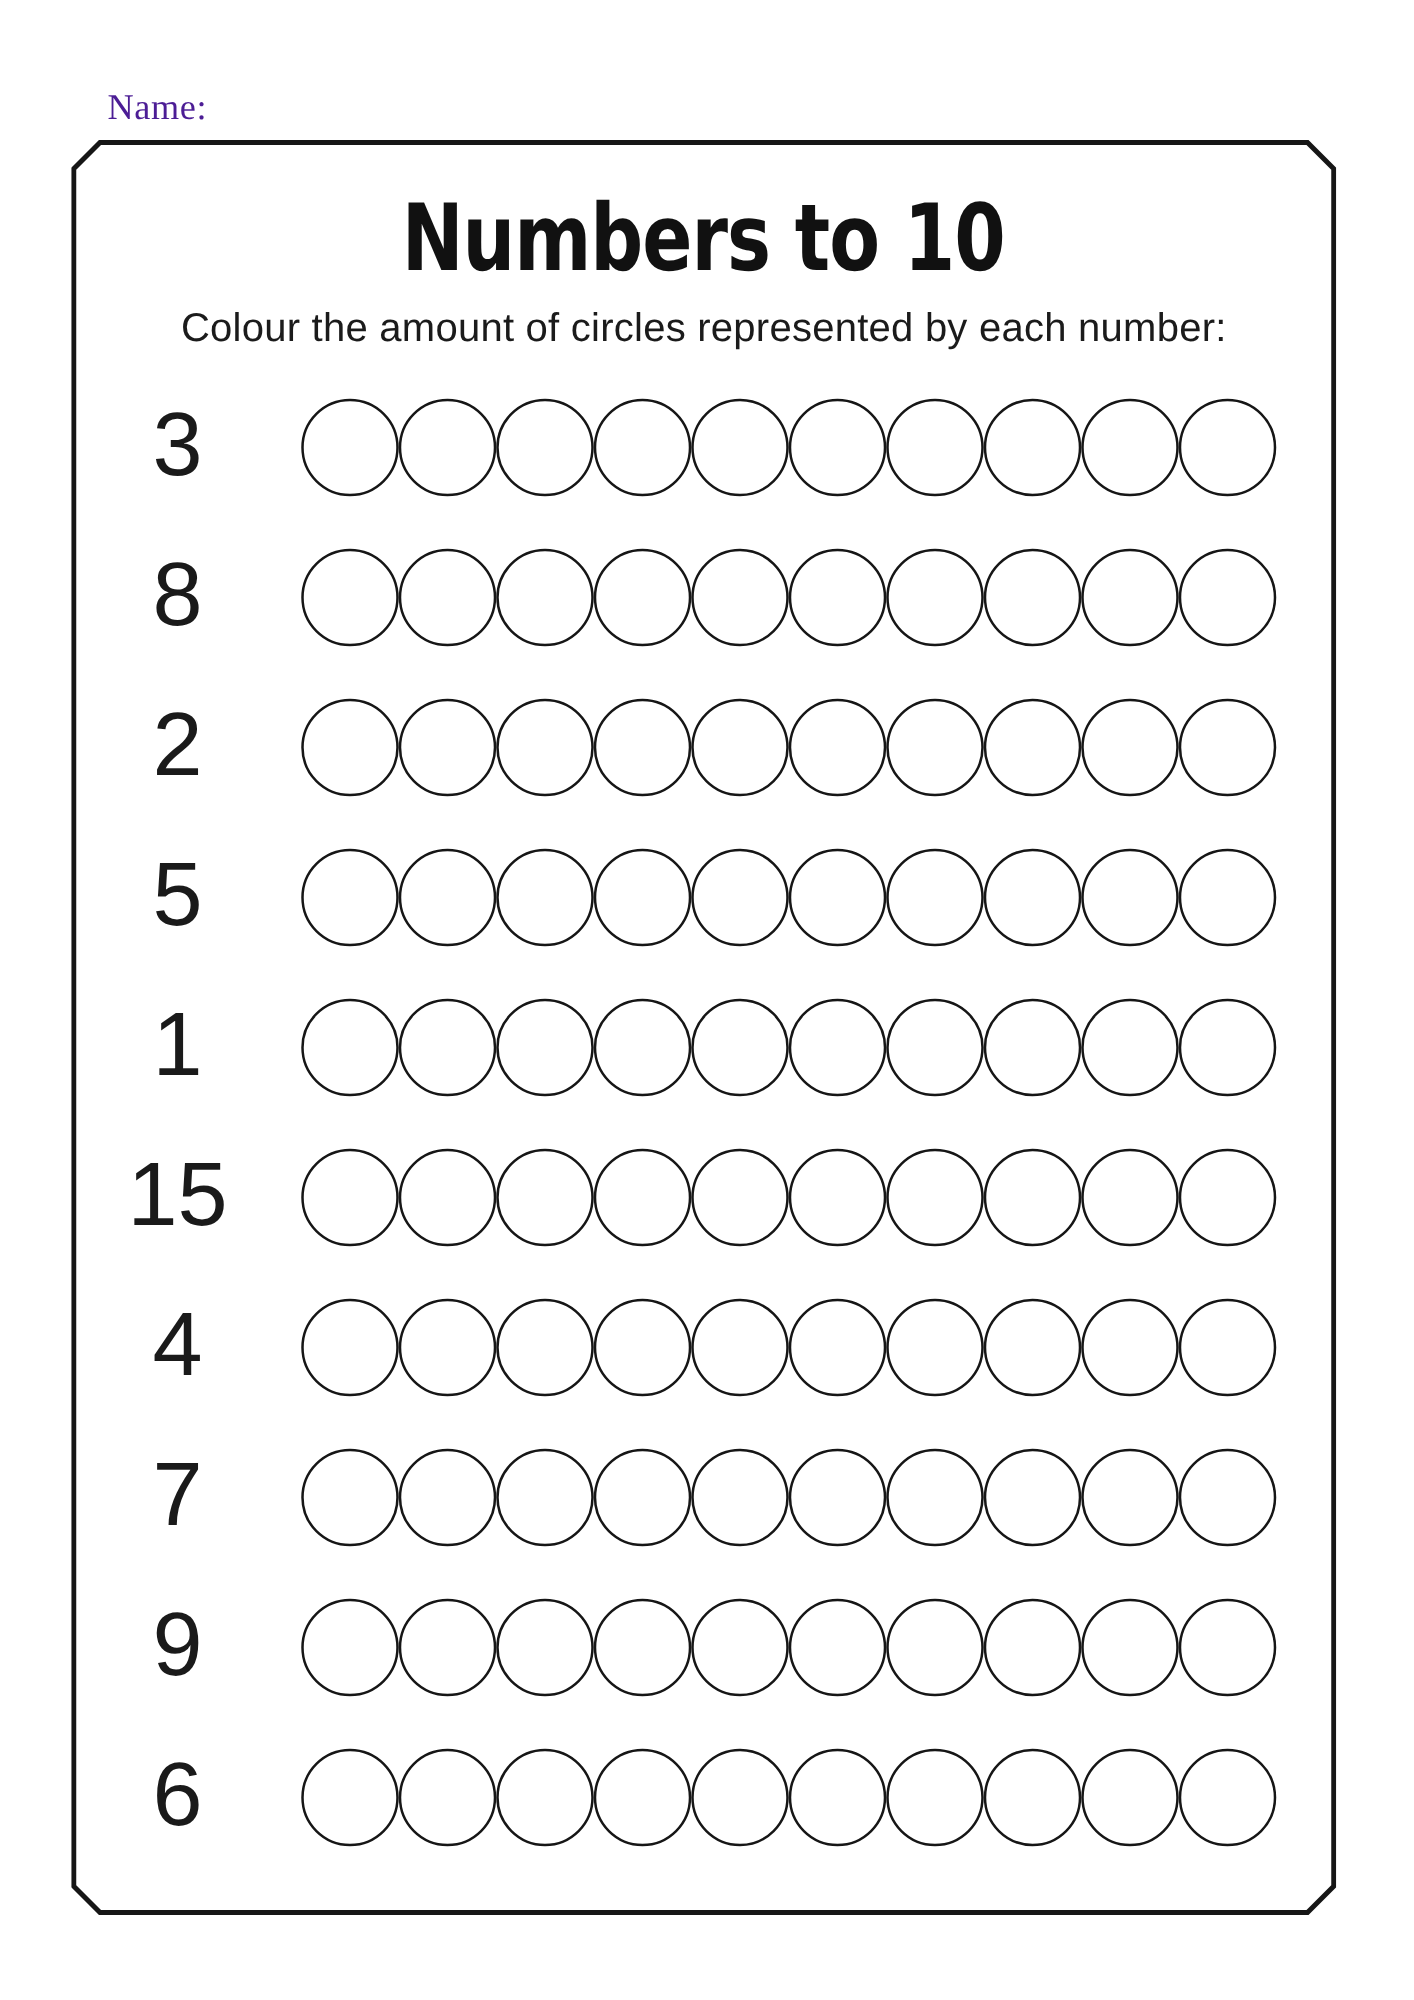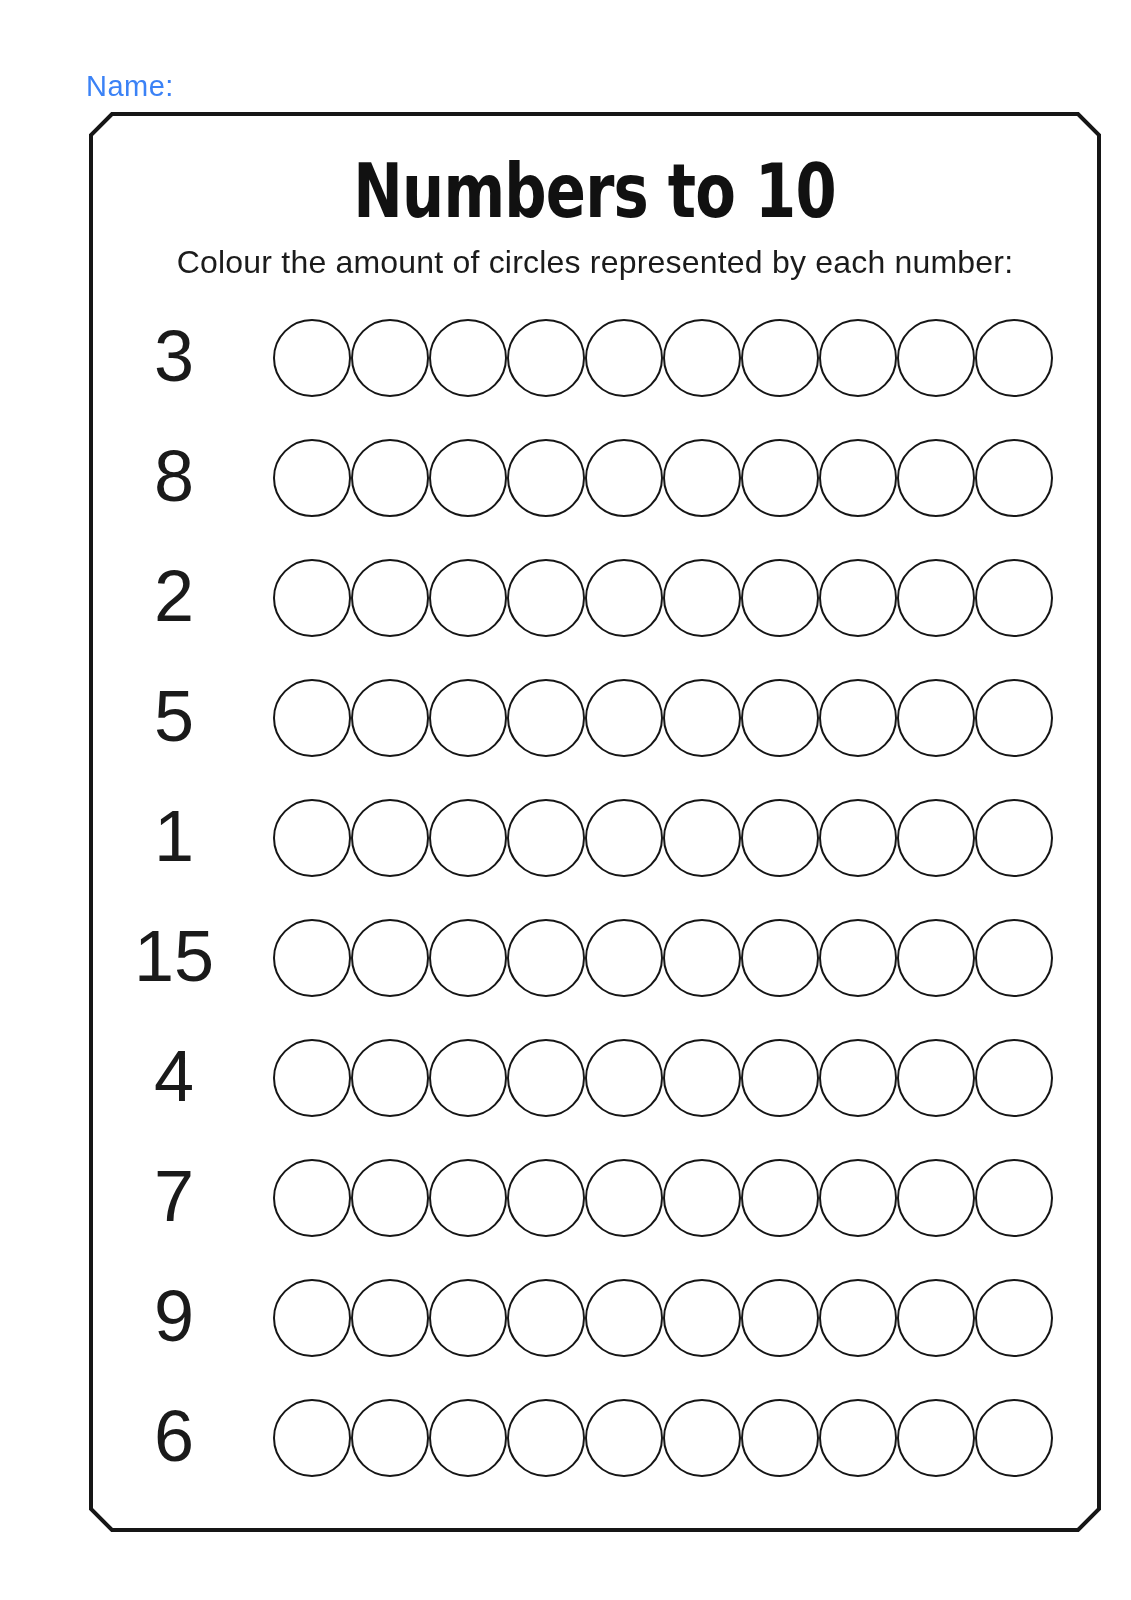--- a/index.html
+++ b/index.html
@@ -19,30 +19,30 @@
     color: var(--ink);
   }
 
   .name-label {
     position: absolute;
     left: 86px;
     top: 70px;
     font-size: 29px;
     font-weight: 300;
     letter-spacing: 0.5px;
-    color: #3b82f6;
+    color: #4c1d95;
+    font-family: Liberation Serif, serif;
   }
 
   .worksheet-box {
     position: absolute;
     left: 57px;
     top: 112px;
     width: 1012px;
     height: 1420px;
-    margin-left: 32px;
   }
   .worksheet-box > svg.border {
     position: absolute;
     inset: 0;
     width: 100%;
     height: 100%;
     display: block;
   }
 
   .box-title {

